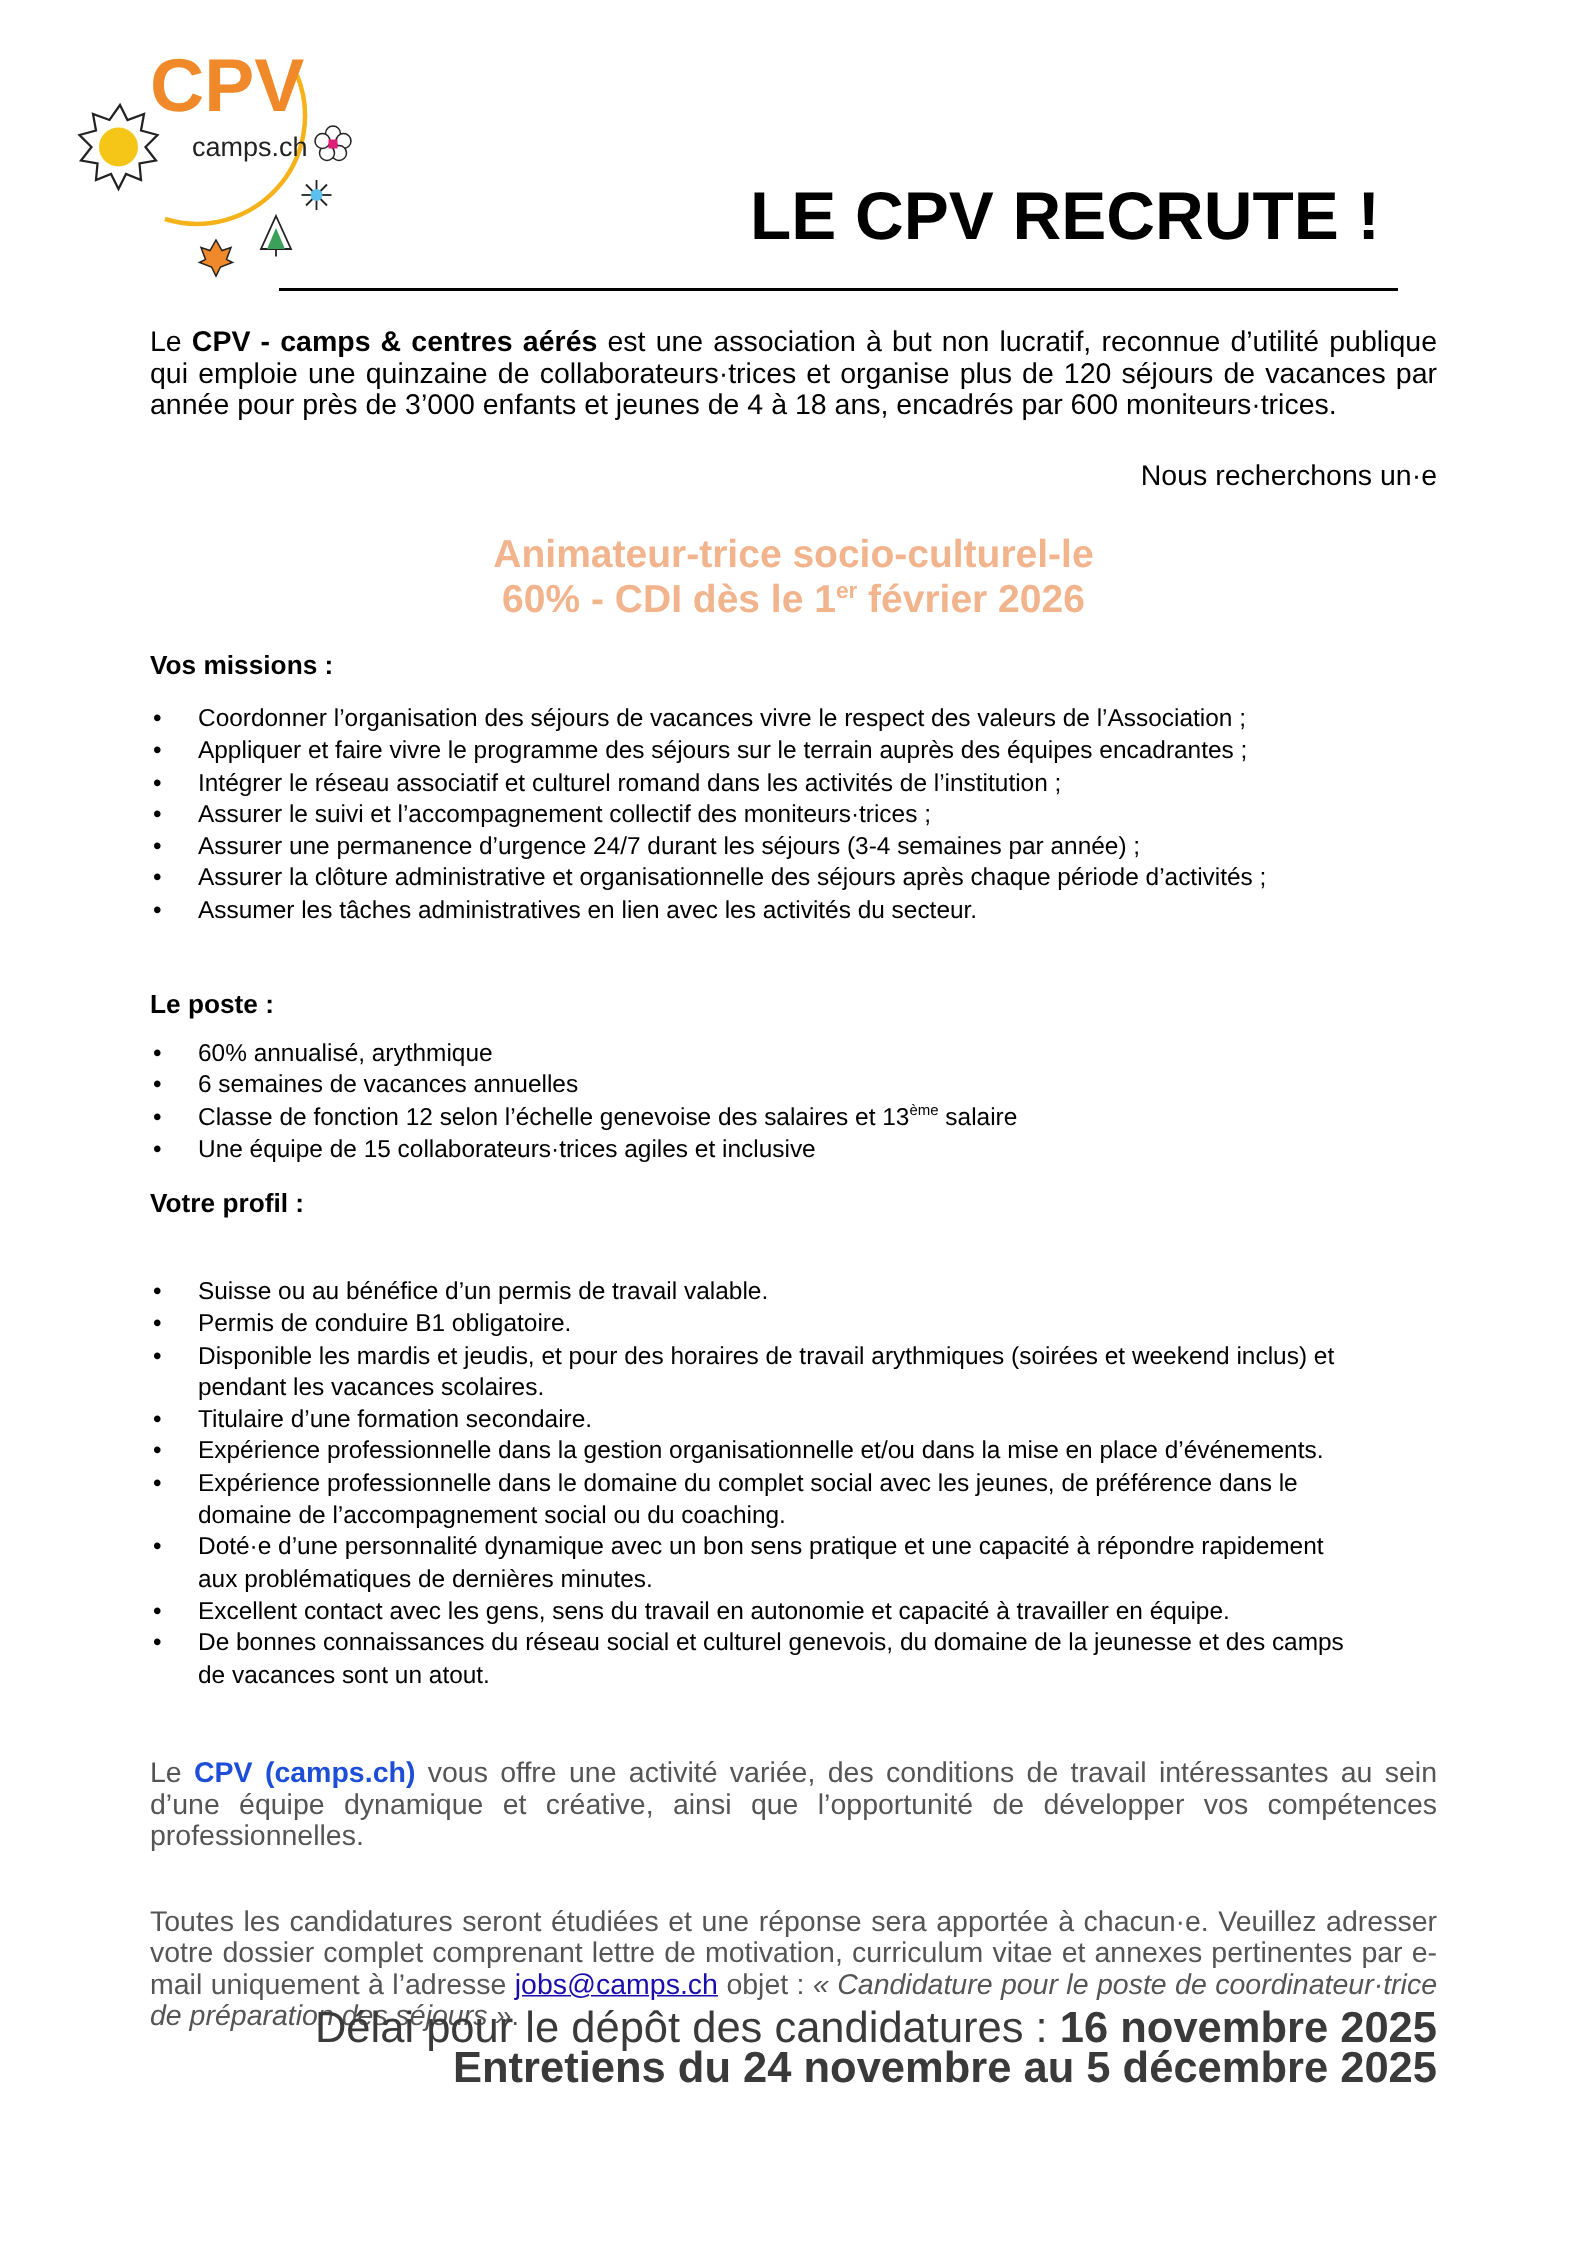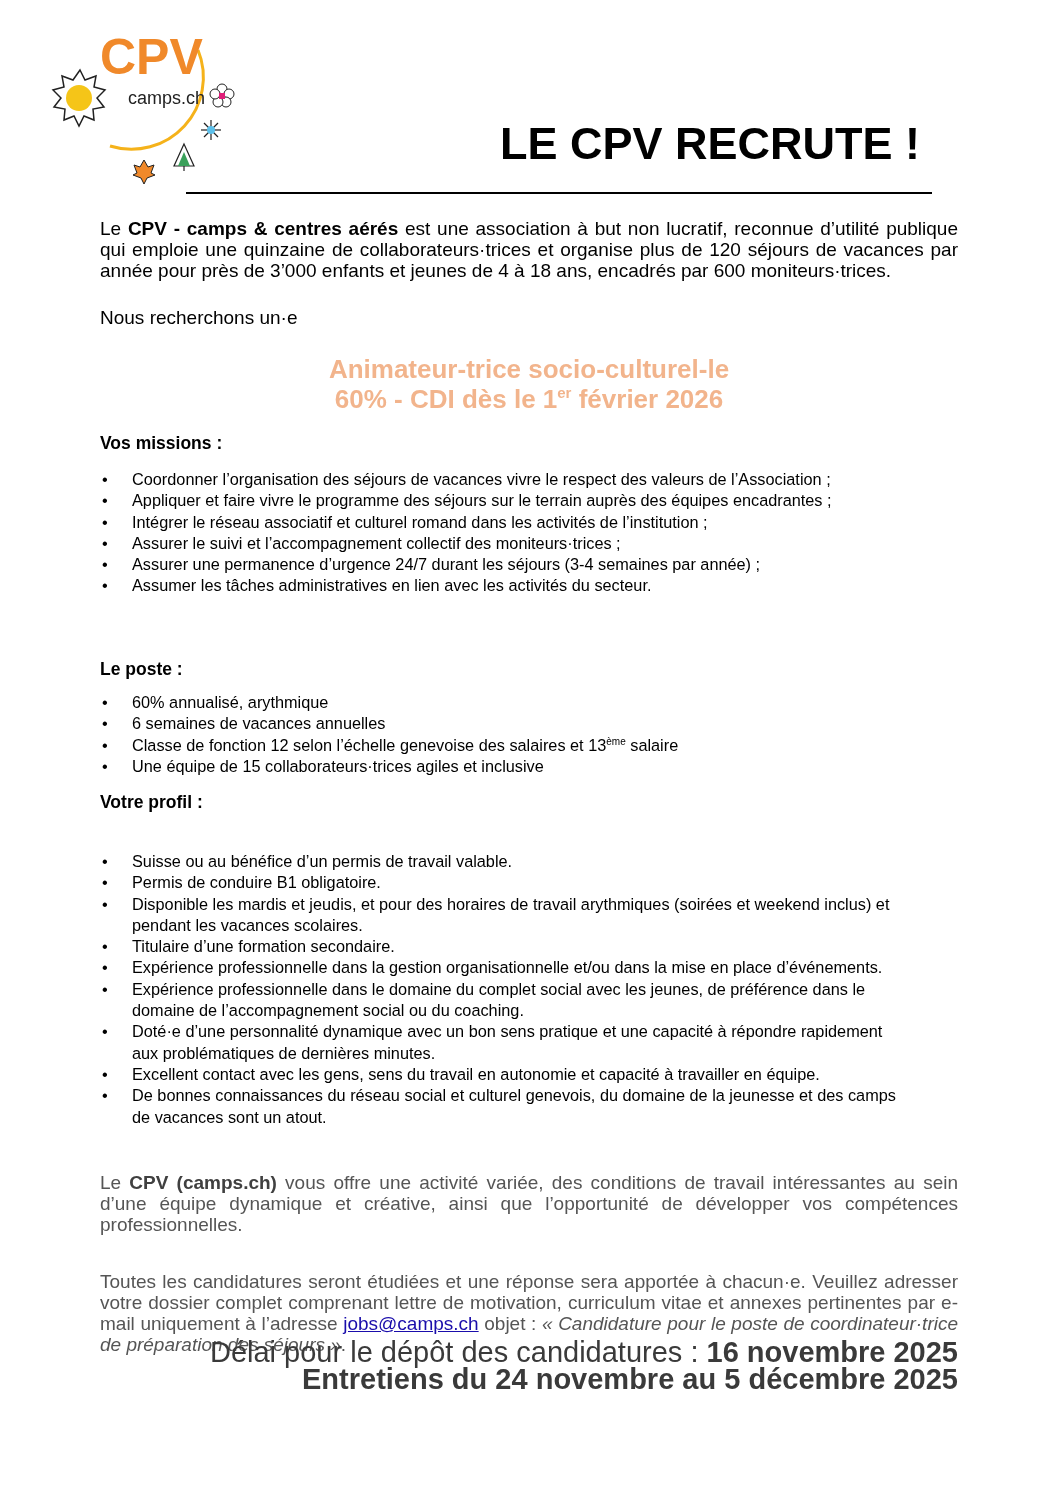--- a/index.html
+++ b/index.html
@@ -69,34 +69,35 @@
   </svg>
 </div>
 
 <div id="title" class="abs">LE CPV RECRUTE !</div>
 <div id="title-rule" class="abs"></div>
 
 <div class="para just" style="top:218px;">
   <span>Le </span><b>CPV - camps &amp; centres aérés</b><span> est une association à but non lucratif, reconnue d’utilité publique qui emploie une quinzaine de collaborateurs·trices et organise plus de 120 séjours de vacances par année pour près de 3’000 enfants et jeunes de 4 à 18 ans, encadrés par 600 moniteurs·trices.</span>
 </div>
 
-<div class="para" style="top:307px;">Nous recherchons un·e</div>
+<div class="para" style="top:307px;text-align:right;">Nous recherchons un·e</div>
 
 <div class="job" style="top:354px;">
   <div>Animateur-trice socio-culturel-le</div>
   <div><span>60% - CDI dès le 1</span><sup>er</sup><span> février 2026</span></div>
 </div>
 
 <div class="h" style="top:421px;">Vos missions :</div>
 <ul class="bl" id="missions-list" style="top:469px;">
   <li>Coordonner l’organisation des séjours de vacances vivre le respect des valeurs de l’Association ;</li>
   <li>Appliquer et faire vivre le programme des séjours sur le terrain auprès des équipes encadrantes ;</li>
   <li>Intégrer le réseau associatif et culturel romand dans les activités de l’institution ;</li>
   <li>Assurer le suivi et l’accompagnement collectif des moniteurs·trices ;</li>
   <li>Assurer une permanence d’urgence 24/7 durant les séjours (3-4 semaines par année) ;</li>
+  <li>Assurer la clôture administrative et organisationnelle des séjours après chaque période d’activités ;</li>
   <li>Assumer les tâches administratives en lien avec les activités du secteur.</li>
 </ul>
 
 <div class="h" style="top:647px;">Le poste :</div>
 <ul class="bl" style="top:692px;">
   <li>60% annualisé, arythmique</li>
   <li>6 semaines de vacances annuelles</li>
   <li><span>Classe de fonction 12 selon l’échelle genevoise des salaires et 13</span><sup>ème</sup><span> salaire</span></li>
   <li>Une équipe de 15 collaborateurs·trices agiles et inclusive</li>
 </ul>
@@ -108,21 +109,21 @@
   <li>Disponible les mardis et jeudis, et pour des horaires de travail arythmiques (soirées et weekend inclus) et pendant les vacances scolaires.</li>
   <li>Titulaire d’une formation secondaire.</li>
   <li>Expérience professionnelle dans la gestion organisationnelle et/ou dans la mise en place d’événements.</li>
   <li>Expérience professionnelle dans le domaine du complet social avec les jeunes, de préférence dans le domaine de l’accompagnement social ou du coaching.</li>
   <li>Doté·e d’une personnalité dynamique avec un bon sens pratique et une capacité à répondre rapidement aux problématiques de dernières minutes.</li>
   <li>Excellent contact avec les gens, sens du travail en autonomie et capacité à travailler en équipe.</li>
   <li>De bonnes connaissances du réseau social et culturel genevois, du domaine de la jeunesse et des camps de vacances sont un atout.</li>
 </ul>
 
 <div class="para just gray" style="top:1172px;">
-  <span>Le </span><b style="color:#404040">CPV (camps.ch)</b><span> vous offre une activité variée, des conditions de travail intéressantes au sein d’une équipe dynamique et créative, ainsi que l’opportunité de développer vos compétences professionnelles.</span>
+  <span>Le </span><b style="color:#1d4ed8">CPV (camps.ch)</b><span> vous offre une activité variée, des conditions de travail intéressantes au sein d’une équipe dynamique et créative, ainsi que l’opportunité de développer vos compétences professionnelles.</span>
 </div>
 
 <div class="para just gray" style="top:1234px;margin-top:37px;">
   <span>Toutes les candidatures seront étudiées et une réponse sera apportée à chacun·e. Veuillez adresser votre dossier complet comprenant lettre de motivation, curriculum vitae et annexes pertinentes par e-mail uniquement à l’adresse </span><a class="email">jobs@camps.ch</a><span> objet : </span><i>« Candidature pour le poste de coordinateur·trice de préparation des séjours »</i><span>.</span>
 </div>
 
 <div class="deadline" style="top:1339px;">
   <span>Délai pour le dépôt des candidatures : </span><b>16 novembre 2025</b>
 </div>
 <div class="deadline" style="top:1366px; font-weight:bold;">Entretiens du 24 novembre au 5 décembre 2025</div>

